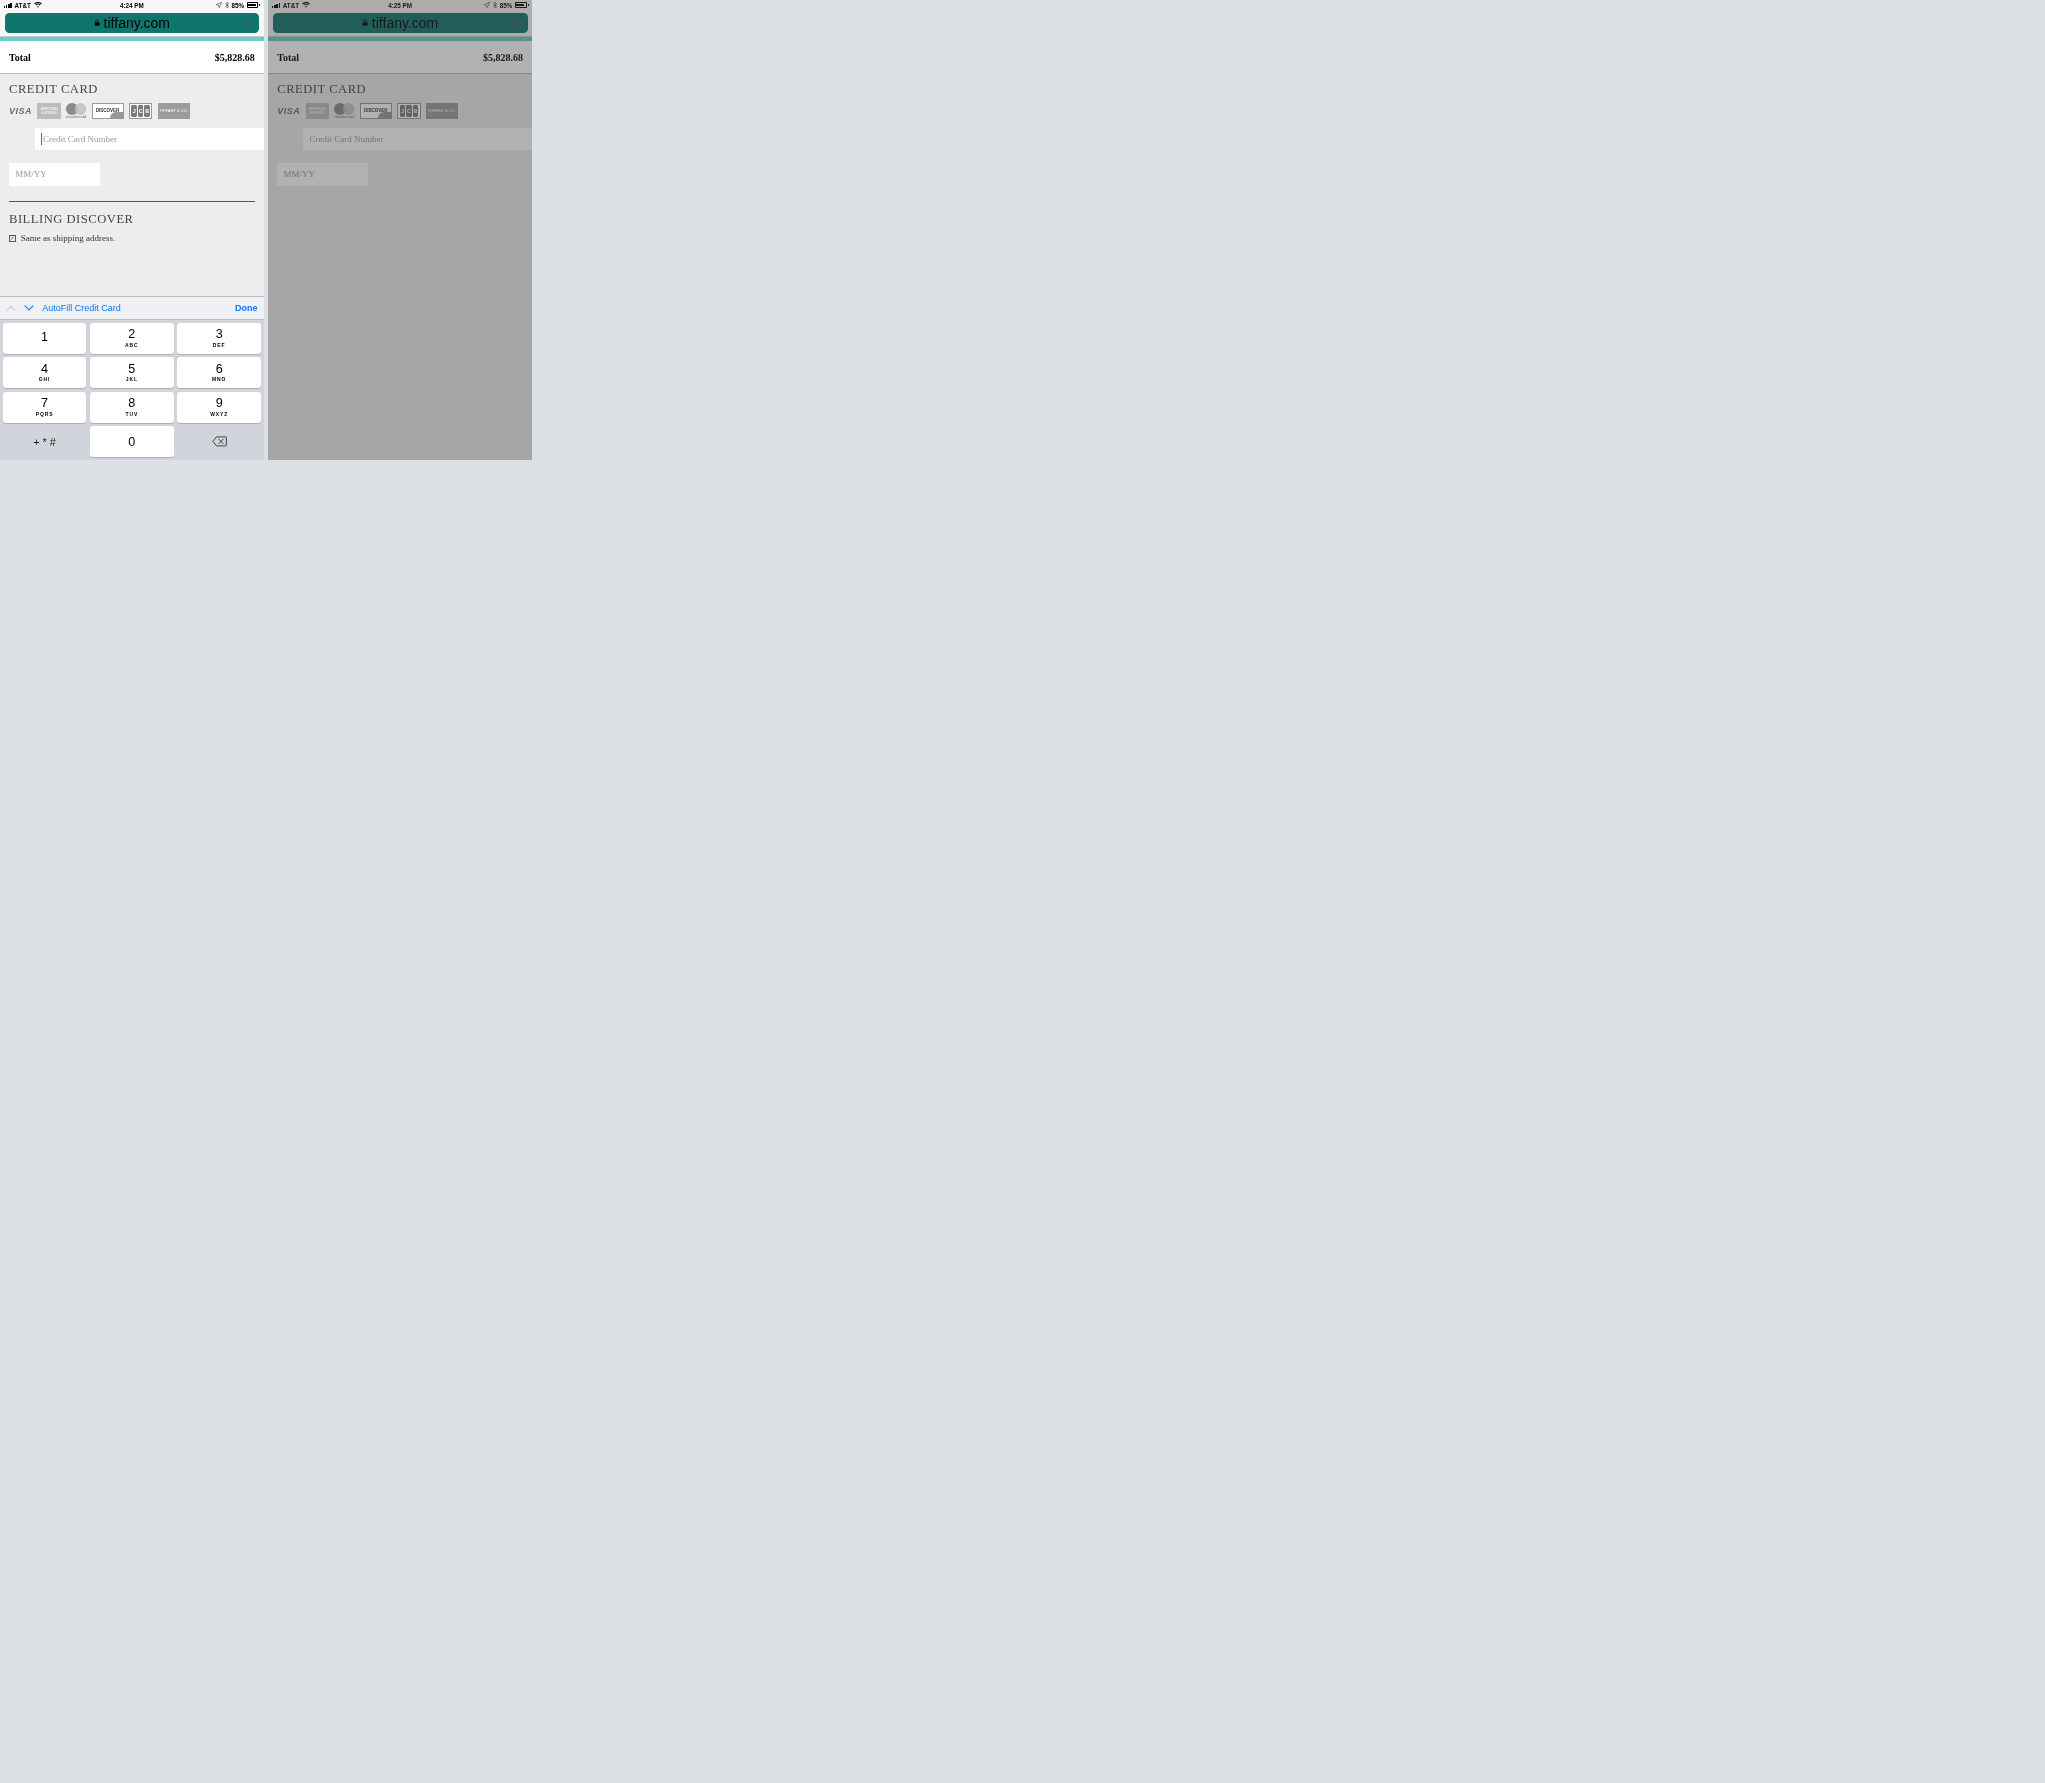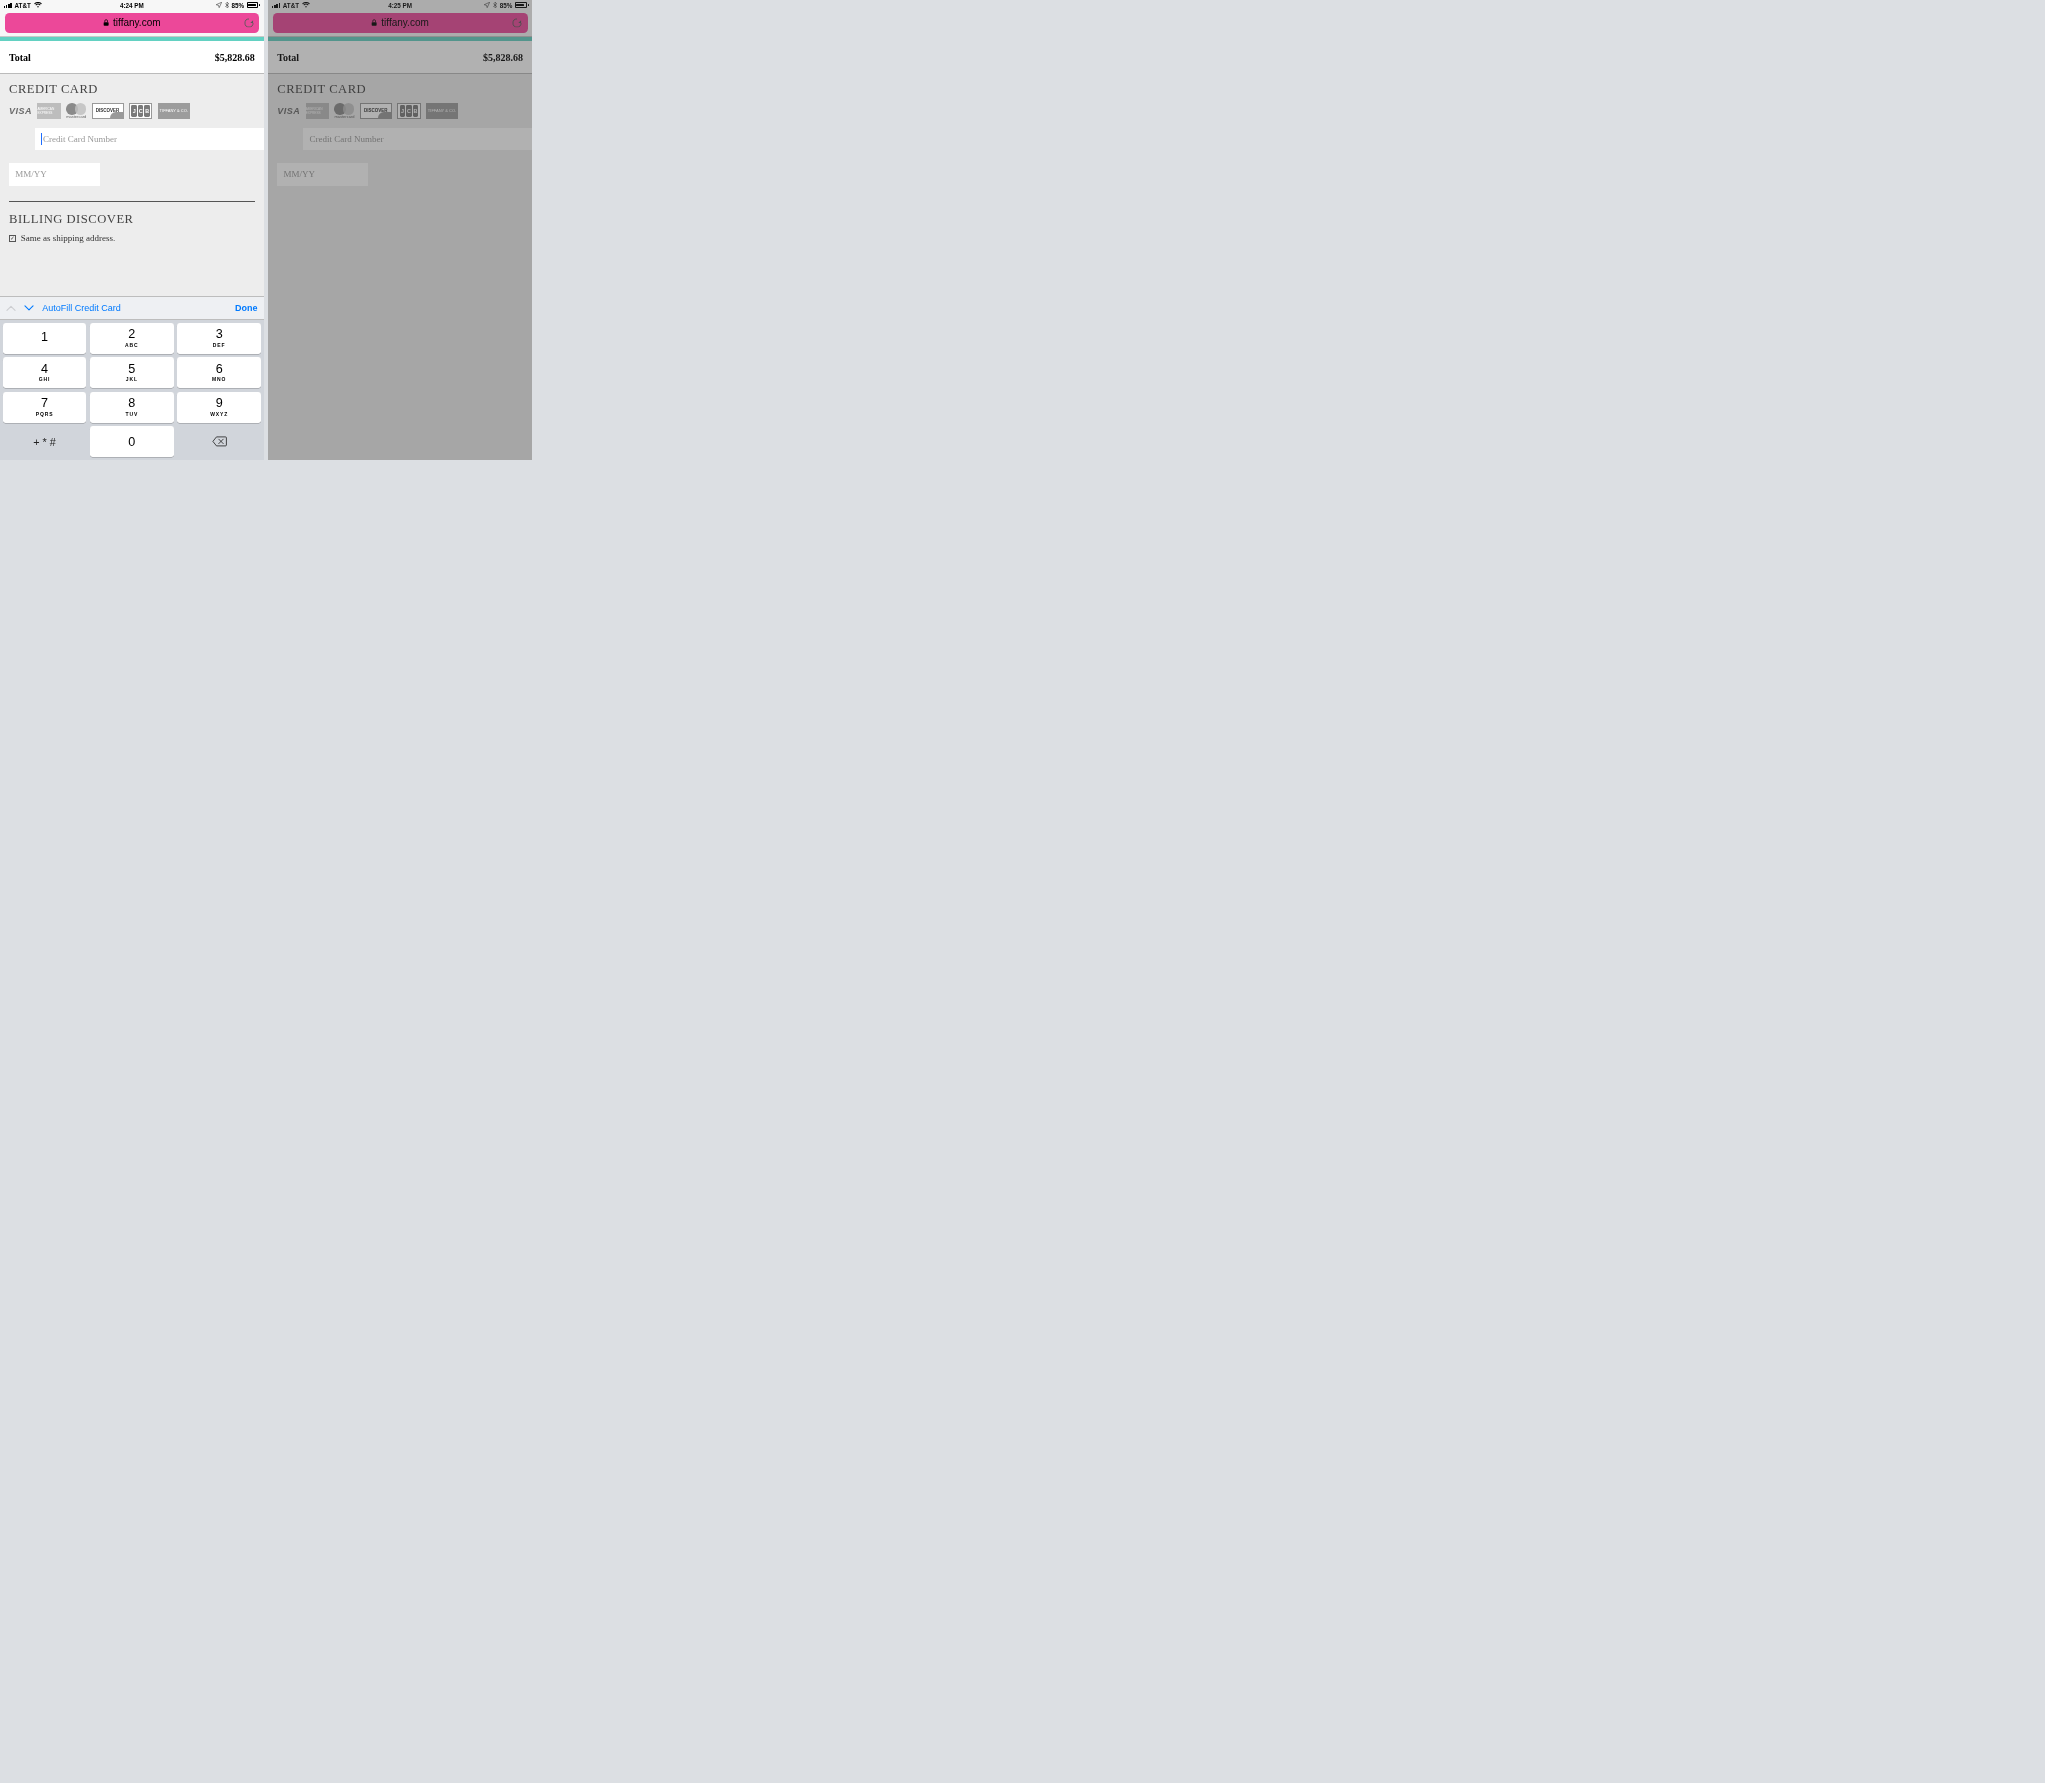--- a/index.html
+++ b/index.html
@@ -60,28 +60,28 @@
   .battery .cap{width:0.9px;height:2.7px;background:#000;border-radius:0 0.5px 0.5px 0;}
 
   
   .urlbar{
     background:#f7f7f7;
     border-bottom:0.5px solid #c9c9c9;
     padding:2.7px 4.5px 3.6px;
   }
   .urlfield{
     height:20px;
-    background:#ec4899;
+    background:#0f766e;
     border-radius:4.5px;
     display:flex;
     align-items:center;
     justify-content:center;
     gap:3.6px;
     position:relative;
-    font-size:10px;
+    font-size:14px;
     color:#000;
   }
   .urlfield .lock svg{display:block;}
   .urlfield .reload{position:absolute;right:5.4px;top:50%;transform:translateY(-50%);}
   .urlfield .reload svg{display:block;}
 
   
   .page{flex:1;position:relative;background:var(--page-grey);display:flex;flex-direction:column;}
   .tiffany-bar{height:3.6px;background:var(--tiffany);}
   .total-row{
@@ -99,21 +99,21 @@
   }
   .section h2{
     margin:1.8px 0 6.3px;
     font-family:var(--serif);
     font-weight:400;
     font-size:12.6px;
     letter-spacing:0.5px;
     color:#444;
   }
   .card-logos{display:flex;gap:5.4px;align-items:center;margin-bottom:9px;flex-wrap:wrap;}
-  .logo{height:16px;display:flex;align-items:center;justify-content:center;}
+  .logo{height:16px;display:flex;align-items:center;justify-content:center;text-align:center;}
   .logo.visa{font-family:var(--sans);font-weight:900;font-style:italic;font-size:9px;color:#6b6b6b;letter-spacing:0.5px;}
   .logo.amex{width:23.4px;height:16px;background:#bdbdbd;color:#fff;font-size:3.2px;display:flex;flex-direction:column;justify-content:center;align-items:center;letter-spacing:0;}
   .logo.mc{display:flex;flex-direction:column;align-items:center;gap:0;}
   .logo.mc .circles{position:relative;width:20px;height:11.7px;}
   .logo.mc .c1,.logo.mc .c2{position:absolute;width:11.7px;height:11.7px;border-radius:50%;top:0;}
   .logo.mc .c1{left:0;background:#8a8a8a;}
   .logo.mc .c2{right:0;background:#c0c0c0;opacity:.85;}
   .logo.mc .txt{font-size:4px;color:#666;}
   .logo.disc{width:32px;height:16px;border:0.5px solid #999;display:flex;flex-direction:column;justify-content:center;align-items:center;position:relative;background:#fff;}
   .logo.disc .txt{font-size:4.5px;font-weight:700;color:#333;letter-spacing:0;}

